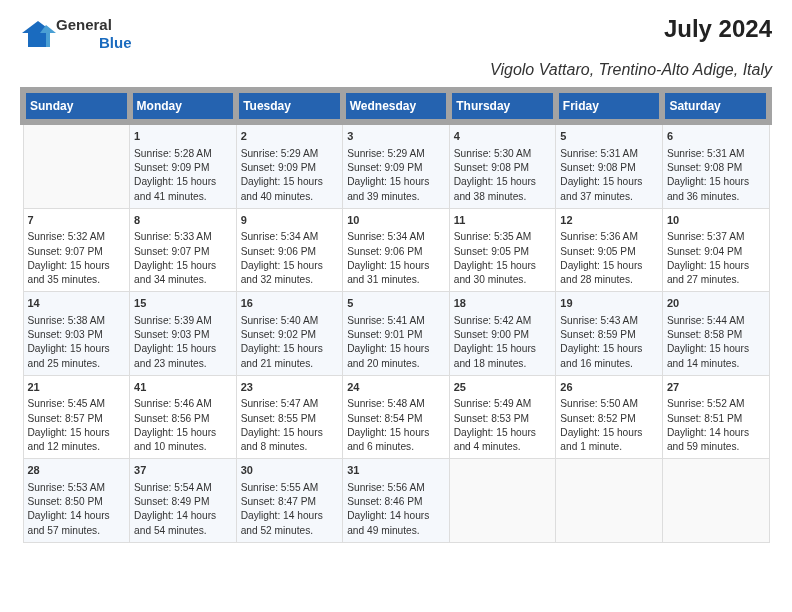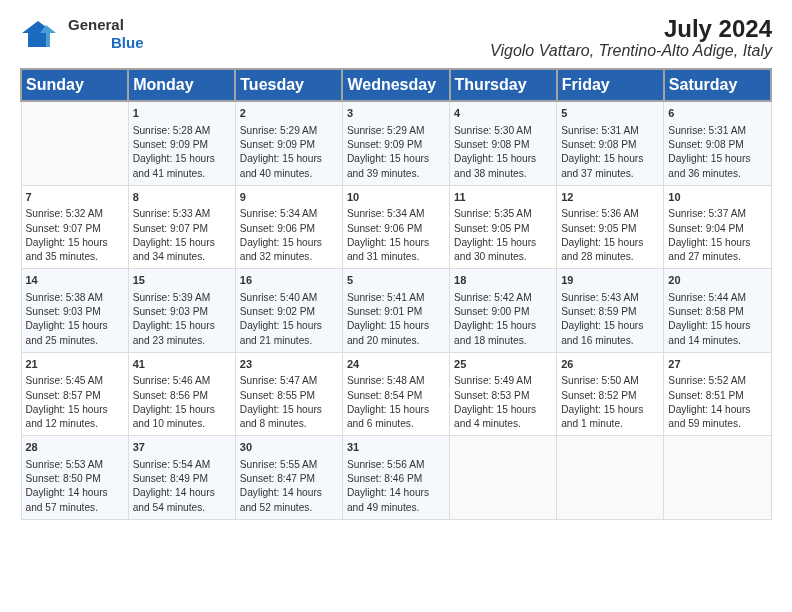--- a/index.html
+++ b/index.html
@@ -12,21 +12,21 @@
     }
     .header {
       display: flex;
       justify-content: space-between;
       align-items: flex-start;
       margin-bottom: 8px;
     }
     .logo {
       display: flex;
       align-items: center;
-      gap: 12px;
+      gap: 0;
     }
     .logo-text {
       font-size: 15px;
       font-weight: bold;
       line-height: 1.2;
     }
     .logo-general { color: #333; }
     .logo-blue { color: #1a6bbf; margin-left: 43px; }
     .logo-icon {
       width: 36px;
@@ -38,36 +38,37 @@
     .month-title {
       font-size: 24px;
       font-weight: bold;
       color: #222;
       line-height: 1.1;
     }
     .location-title {
       font-size: 16px;
       color: #333;
       font-style: italic;
+      margin-top: 19px;
     }
     table {
       width: 100%;
       border-collapse: collapse;
       font-size: 10.5px;
     }
     thead tr {
       background-color: #2563b0;
       color: #fff;
     }
     thead th {
       padding: 6px 4px;
       text-align: left;
-      font-size: 16px;
+      font-size: 12px;
       font-weight: bold;
-      border: 2px solid #a3a3a3;
+      border: 6px solid #a3a3a3;
     }
     tbody tr {
       border-bottom: 1px solid #ccc;
     }
     tbody td {
       padding: 4px 4px;
       vertical-align: top;
       border: 1px solid #ddd;
       width: calc(100% / 7);
       color: #333;

